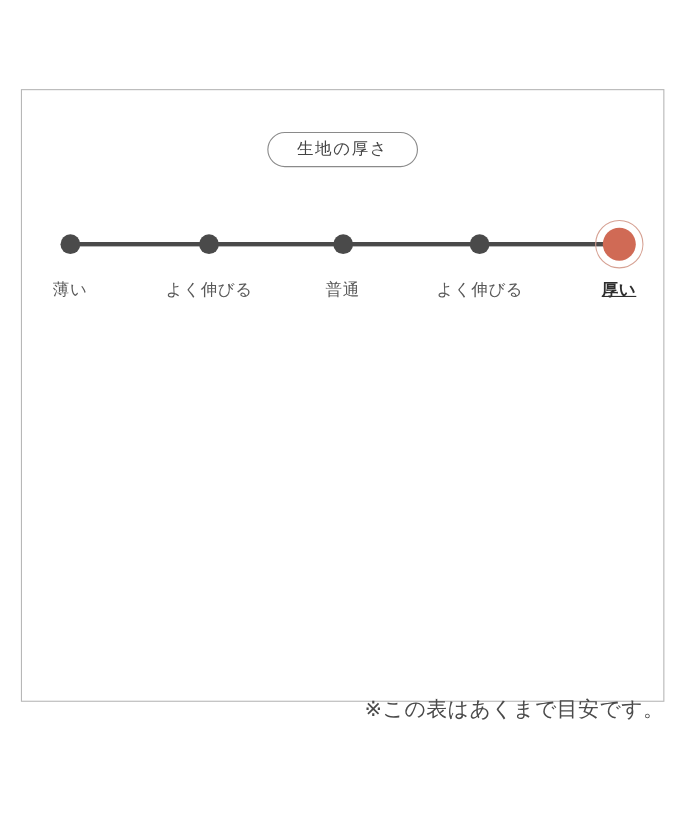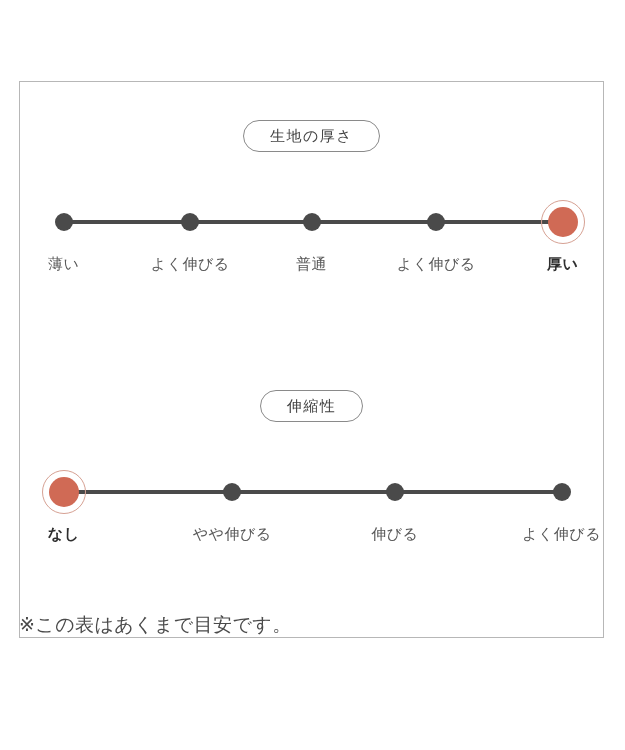--- a/index.html
+++ b/index.html
@@ -107,29 +107,30 @@
     font-size: 15px;
     line-height: 1;
     white-space: nowrap;
     transform: translateX(-50%);
     color: #595959;
     letter-spacing: 0.5px;
   }
   .point.active .tick-label {
     color: #2e2e2e;
     font-weight: bold;
+    text-decoration: underline;
   }
 
   
   #footnote {
     position: absolute;
     left: 19px;
-    top: 612px;
+    top: 632px;
     width: 585px;
-    text-align: left;
+    text-align: right;
     font-size: 19px;
     color: #4a4a4a;
     letter-spacing: 0.4px;
     white-space: nowrap;
   }
 </style>
 </head>
 <body>
 
 <div id="spec-panel">
@@ -164,47 +165,16 @@
       </div>
 
       <div class="point active" style="left:93.1%;">
         <span class="halo"></span>
         <span class="dot"></span>
         <span class="tick-label">厚い</span>
       </div>
     </div>
   </div>
 
-  <div class="scale-block" id="block-stretch">
-
-    <div class="pill-wrap">
-      <span class="pill">伸縮性</span>
-    </div>
-
-    <div class="track-area">
-      <div class="track-line" style="left:7.5%; right:7.1%;"></div>
-
-      <div class="point active" style="left:7.5%;">
-        <span class="halo"></span>
-        <span class="dot"></span>
-        <span class="tick-label">なし</span>
-      </div>
-
-      <div class="point" style="left:36.4%;">
-        <span class="dot"></span>
-        <span class="tick-label">やや伸びる</span>
-      </div>
-
-      <div class="point" style="left:64.3%;">
-        <span class="dot"></span>
-        <span class="tick-label">伸びる</span>
-      </div>
-
-      <div class="point" style="left:92.9%;">
-        <span class="dot"></span>
-        <span class="tick-label">よく伸びる</span>
-      </div>
-    </div>
-  </div>
 
 </div>
 
 <div id="footnote">※この表はあくまで目安です。</div>
 
 </body></html>

